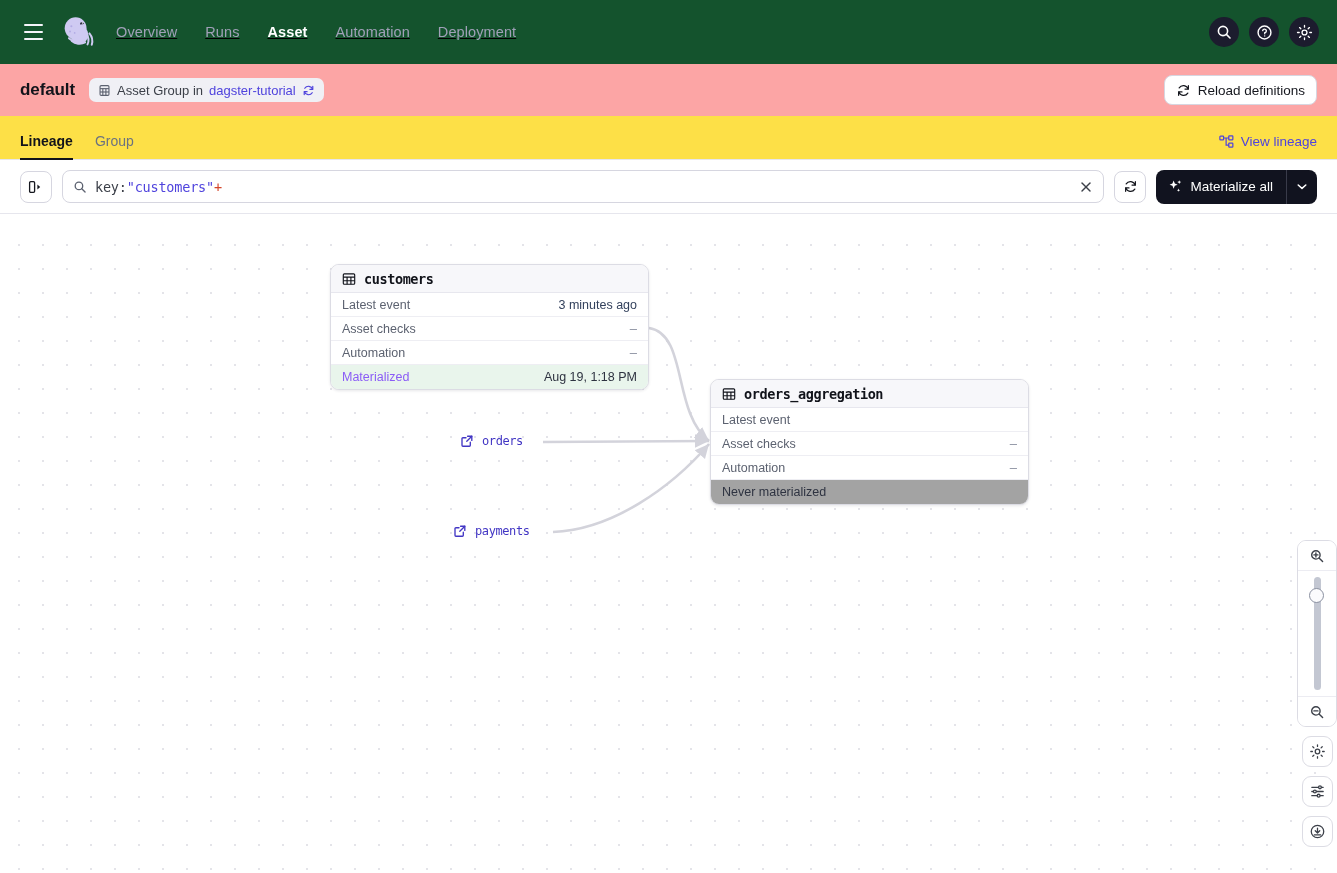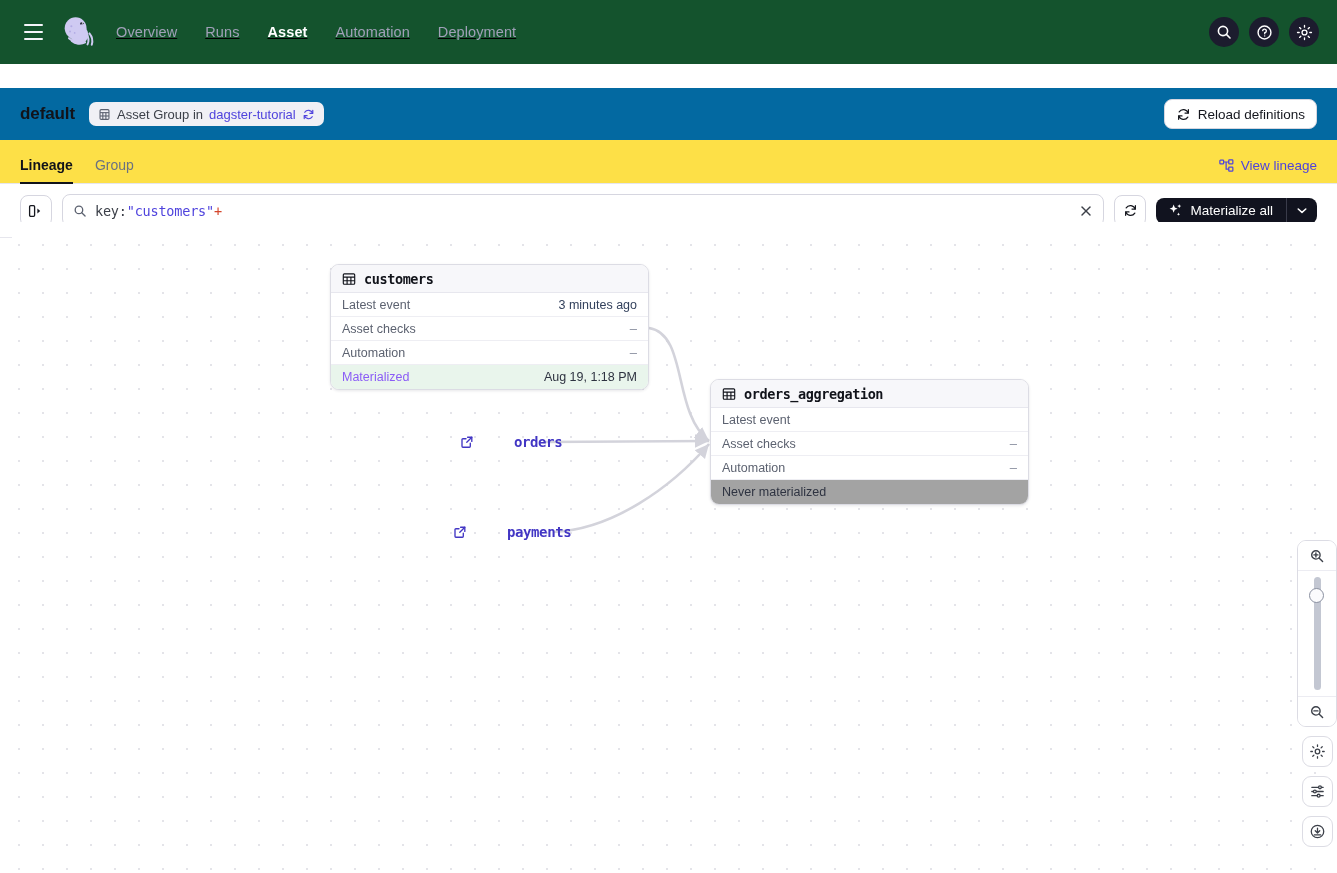--- a/index.html
+++ b/index.html
@@ -40,22 +40,21 @@
   .icon-circle {
     width: 30px; height: 30px; border-radius: 50%;
     background: #1c1c2e; display: flex; align-items: center; justify-content: center;
     cursor: pointer;
   }
   .icon-circle svg { display: block; }
 
   
   .pagehead {
     height: 52px; display: flex; align-items: center; padding: 0 20px;
-    background: #0369a1;
-    margin-top: 24px;
+    background: #fca5a5;
   }
   .pagetitle { font-size: 17px; font-weight: 700; color: #11131a; letter-spacing: -0.1px; }
   .group-chip {
     margin-left: 14px; height: 24px; display: inline-flex; align-items: center; gap: 6px;
     background: #f0f0f5; border-radius: 7px; padding: 0 9px;
     font-size: 13px; color: #3c4049; cursor: pointer;
   }
   .group-chip .chip-link { color: #4f43dd; }
   .reload-btn {
     margin-left: auto; height: 30px; display: inline-flex; align-items: center; gap: 7px;
@@ -96,21 +95,21 @@
   }
   .search-text {
     font-family: "DejaVu Sans Mono", monospace; font-size: 13.5px; letter-spacing: -0.2px;
     white-space: nowrap; flex: 1;
   }
   .tok-key { color: #3c4049; }
   .tok-str { color: #4f43dd; }
   .tok-op  { color: #d4452a; }
   .clear-x { width: 18px; height: 18px; display:flex; align-items:center; justify-content:center; cursor:pointer; }
   .materialize {
-    height: 26px; background: #11131f; border-radius: 8px; display: flex; align-items: center;
+    height: 34px; background: #11131f; border-radius: 8px; display: flex; align-items: center;
     color: #fff; font-size: 13.5px; cursor: pointer; flex: none;
   }
   .materialize .main { display: flex; align-items: center; gap: 7px; padding: 0 13px 0 12px; height: 100%; }
   .materialize .divider { width: 1px; height: 100%; background: #393b4a; }
   .materialize .caret { padding: 0 10px; display: flex; align-items: center; height: 100%; }
 
   
   .canvas {
     position: absolute; left: 12px; top: 222px; width: 1337px; height: 651px;
     background-color: #ffffff;
@@ -148,22 +147,22 @@
   .node-row.materialized { background: #e9f5ec; border-bottom: none; }
   .node-row.materialized .lbl { color: #8b5cf6; }
   .node-row.materialized .val { color: #2e3341; }
   .node-row.never { background: #a3a3a3; border-bottom: none; color: #2e3341; }
 
   
   .ext-node {
     position: absolute; display: flex; align-items: center; gap: 8px; cursor: pointer;
   }
   .ext-label {
-    font-family: "DejaVu Sans Mono", monospace; font-size: 14px; font-weight: 700;
-    color: #4236c4; letter-spacing: -0.4px; margin-left: 32px;
+    font-family: "DejaVu Sans Mono", monospace; font-size: 12px; font-weight: 400;
+    color: #4236c4; letter-spacing: -0.4px;
   }
 
   
   .zoomctl {
     position: absolute; right: 12px; top: 318px; width: 40px;
     display: flex; flex-direction: column; align-items: center; gap: 9px;
   }
   .zoom-stack {
     width: 40px; border: 1px solid #dcdce4; border-radius: 9px; background: #fff;
     display: flex; flex-direction: column; align-items: center; overflow: hidden;

